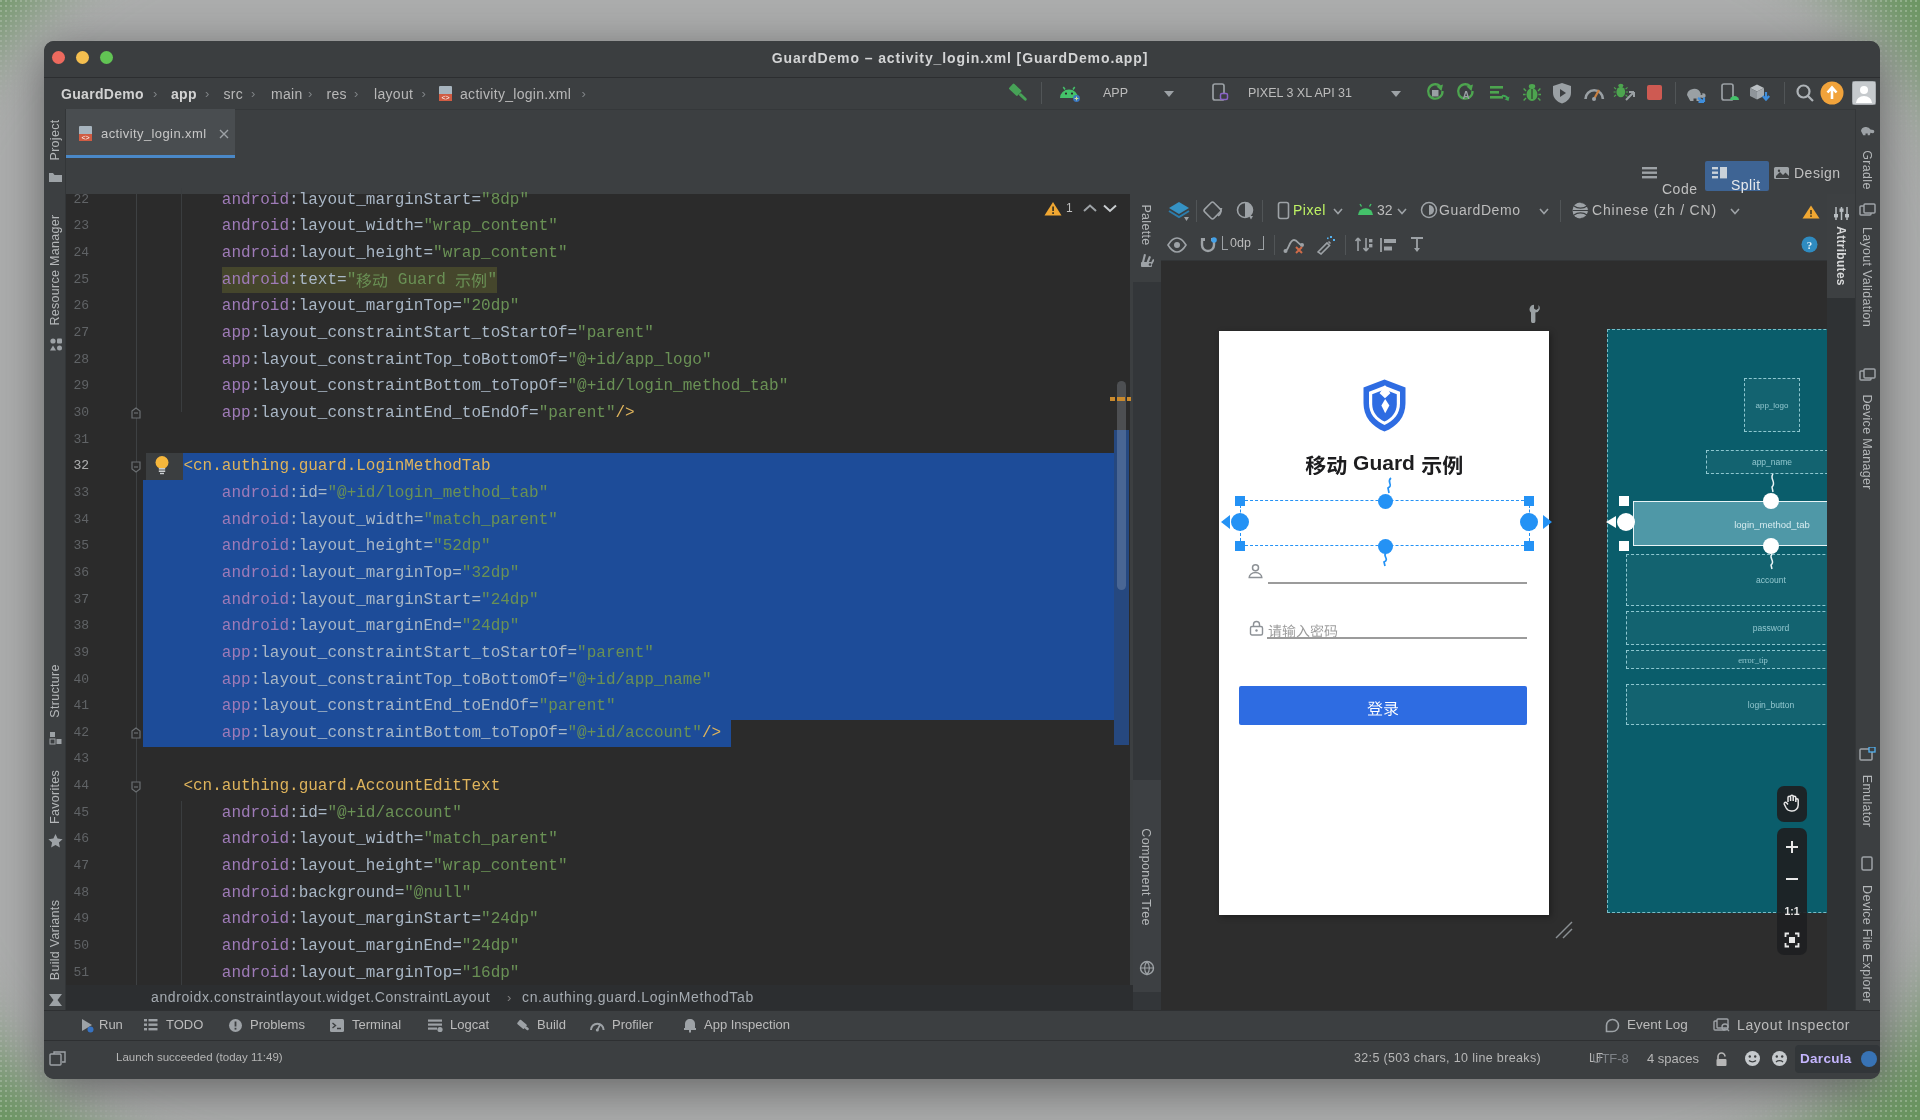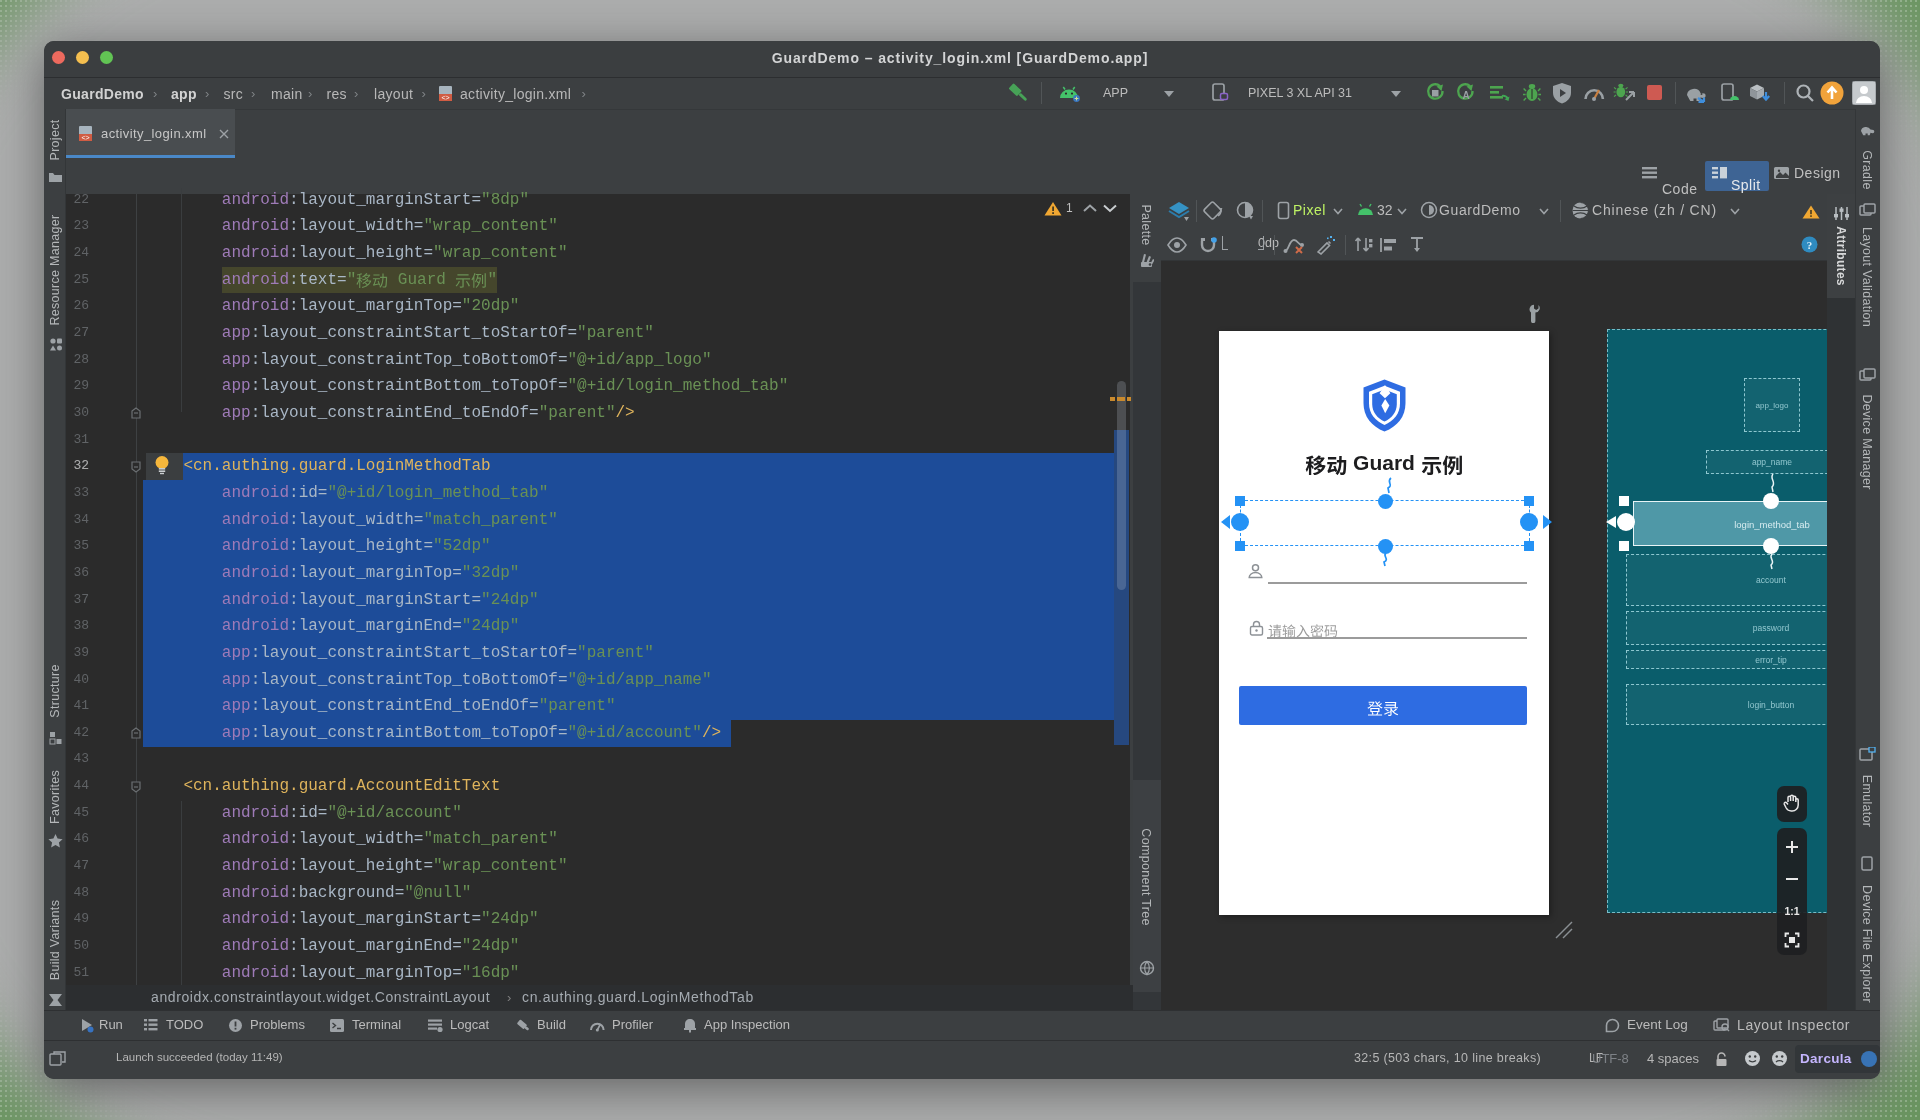--- a/index.html
+++ b/index.html
@@ -473,21 +473,21 @@
         <circle cx="11" cy="9" r="3" fill="#9da2a6"></circle>
       </svg>
       <svg style="position:absolute;left:1198px;top:236px;" width="20" height="19" viewBox="0 0 20 19">
         <path d="M4 2 v7 a6 6 0 0 0 12 0 v-7" fill="none" stroke="#9da2a6" stroke-width="2.4"></path>
         <rect x="2.5" y="1" width="5" height="4" fill="#3c3f41"></rect>
         <rect x="12.5" y="1" width="5" height="4" fill="#3c3f41"></rect>
         <rect x="3" y="2" width="4" height="3" fill="#9da2a6"></rect>
         <rect x="13" y="2" width="4" height="3" fill="#9da2a6"></rect>
         <circle cx="16" cy="4" r="2.8" fill="#43a1e8"></circle>
       </svg>
-      <div style="position:absolute;left:1230px;top:236px;font-size:12.5px;color:#bcbcbc;white-space:nowrap;margin-left:28px;">0dp</div>
+      <div style="position:absolute;left:1230px;top:236px;font-size:12.5px;color:#bcbcbc;white-space:nowrap;">0dp</div>
       <div style="position:absolute;left:1222px;top:236px;width:6px;height:14px;border-left:1.5px solid #9da2a6;border-bottom:1.5px solid #9da2a6"></div>
       <div style="position:absolute;left:1258px;top:236px;width:6px;height:14px;border-right:1.5px solid #9da2a6;border-bottom:1.5px solid #9da2a6"></div>
       <div style="position:absolute;left:1274px;top:235px;width:1px;height:20px;background:#515557"></div>
       <svg style="position:absolute;left:1283px;top:235px;" width="22" height="20" viewBox="0 0 22 20">
         <path d="M2 16 C6 16 6 5 11 5 C15 5 15 10 19 10" fill="none" stroke="#9da2a6" stroke-width="1.8"></path>
         <circle cx="2.5" cy="16" r="2" fill="#9da2a6"></circle>
         <circle cx="19" cy="10" r="2" fill="#9da2a6"></circle>
         <path d="M13 12 l6 6 M19 12 l-6 6" stroke="#cf6b49" stroke-width="2"></path>
       </svg>
       <svg style="position:absolute;left:1315px;top:235px;" width="20" height="20" viewBox="0 0 20 20">
@@ -600,21 +600,21 @@
         <div style="position:absolute;left:446px;top:68px;width:330px;height:584px;background:#0a5d6b;outline:1.5px dashed #79bcc6;outline-offset:-1.5px"></div>
         <div style="position:absolute;left:583px;top:117px;width:56px;height:54px;background:rgba(255,255,255,.04);border:1.2px dashed #8ec7d0"></div>
         <div style="position:absolute;left:611.0px;top:144.0px;transform:translate(-50%,-50%);font-size:8px;color:#93c8d0;font-family:'Liberation Sans',sans-serif">app_logo</div>
         <div style="position:absolute;left:545px;top:189px;width:132px;height:24px;background:rgba(255,255,255,.04);border:1.2px dashed #8ec7d0"></div>
         <div style="position:absolute;left:611.0px;top:201.0px;transform:translate(-50%,-50%);font-size:8.5px;color:#93c8d0;font-family:'Liberation Sans',sans-serif">app_name</div>
         <div style="position:absolute;left:465px;top:293px;width:290px;height:52px;background:rgba(255,255,255,.04);border:1.2px dashed #8ec7d0"></div>
         <div style="position:absolute;left:610.0px;top:319.0px;transform:translate(-50%,-50%);font-size:8.5px;color:#93c8d0;font-family:'Liberation Sans',sans-serif">account</div>
         <div style="position:absolute;left:465px;top:350px;width:290px;height:34px;background:rgba(255,255,255,.04);border:1.2px dashed #8ec7d0"></div>
         <div style="position:absolute;left:610.0px;top:367.0px;transform:translate(-50%,-50%);font-size:8.5px;color:#93c8d0;font-family:'Liberation Sans',sans-serif">password</div>
         <div style="position:absolute;left:465px;top:389px;width:290px;height:19px;background:rgba(255,255,255,.04);border:1.2px dashed #8ec7d0"></div>
-        <div style="position:absolute;left:610.0px;top:398.5px;transform:translate(-50%,-50%);font-size:8.5px;color:#93c8d0;font-family:Liberation Sans, sans-serif">error_tip</div>
+        <div style="position:absolute;left:592px;top:398.5px;transform:translate(-50%,-50%);font-size:8.5px;color:#93c8d0;font-family:Liberation Serif, serif">error_tip</div>
         <div style="position:absolute;left:465px;top:423px;width:290px;height:41px;background:rgba(255,255,255,.04);border:1.2px dashed #8ec7d0"></div>
         <div style="position:absolute;left:610.0px;top:443.5px;transform:translate(-50%,-50%);font-size:8.5px;color:#93c8d0;font-family:'Liberation Sans',sans-serif">login_button</div>
         <div style="position:absolute;left:472px;top:240px;width:278px;height:44.7px;background:#4f98a7;border:1.5px solid #e8f4f6"></div>
         <div style="position:absolute;left:611px;top:262.5px;transform:translate(-50%,-50%);font-size:9.5px;color:#d6ecf0;white-space:nowrap">login_method_tab</div>
         <div style="position:absolute;left:458px;top:235px;width:10px;height:10px;background:#fff"></div>
         <div style="position:absolute;left:602px;top:232px;width:16px;height:16px;border-radius:50%;background:#fff"></div>
         <div style="position:absolute;left:458px;top:279.7px;width:10px;height:10px;background:#fff"></div>
         <div style="position:absolute;left:602px;top:276.7px;width:16px;height:16px;border-radius:50%;background:#fff"></div>
         <div style="position:absolute;left:456px;top:252px;width:18px;height:18px;border-radius:50%;background:#fff"></div>
         <svg style="position:absolute;left:443px;top:253px" width="14" height="16" viewBox="0 0 14 16">

